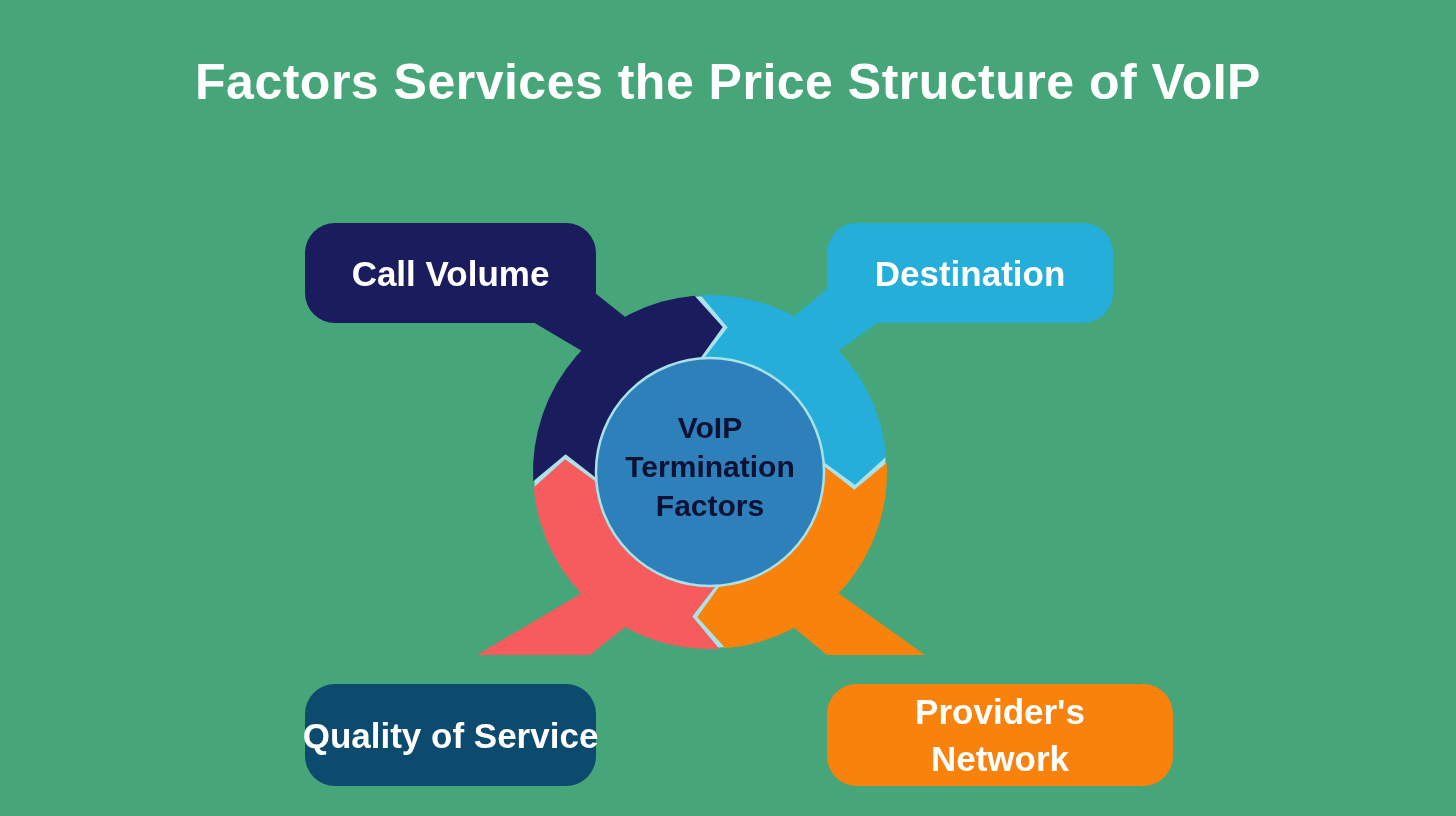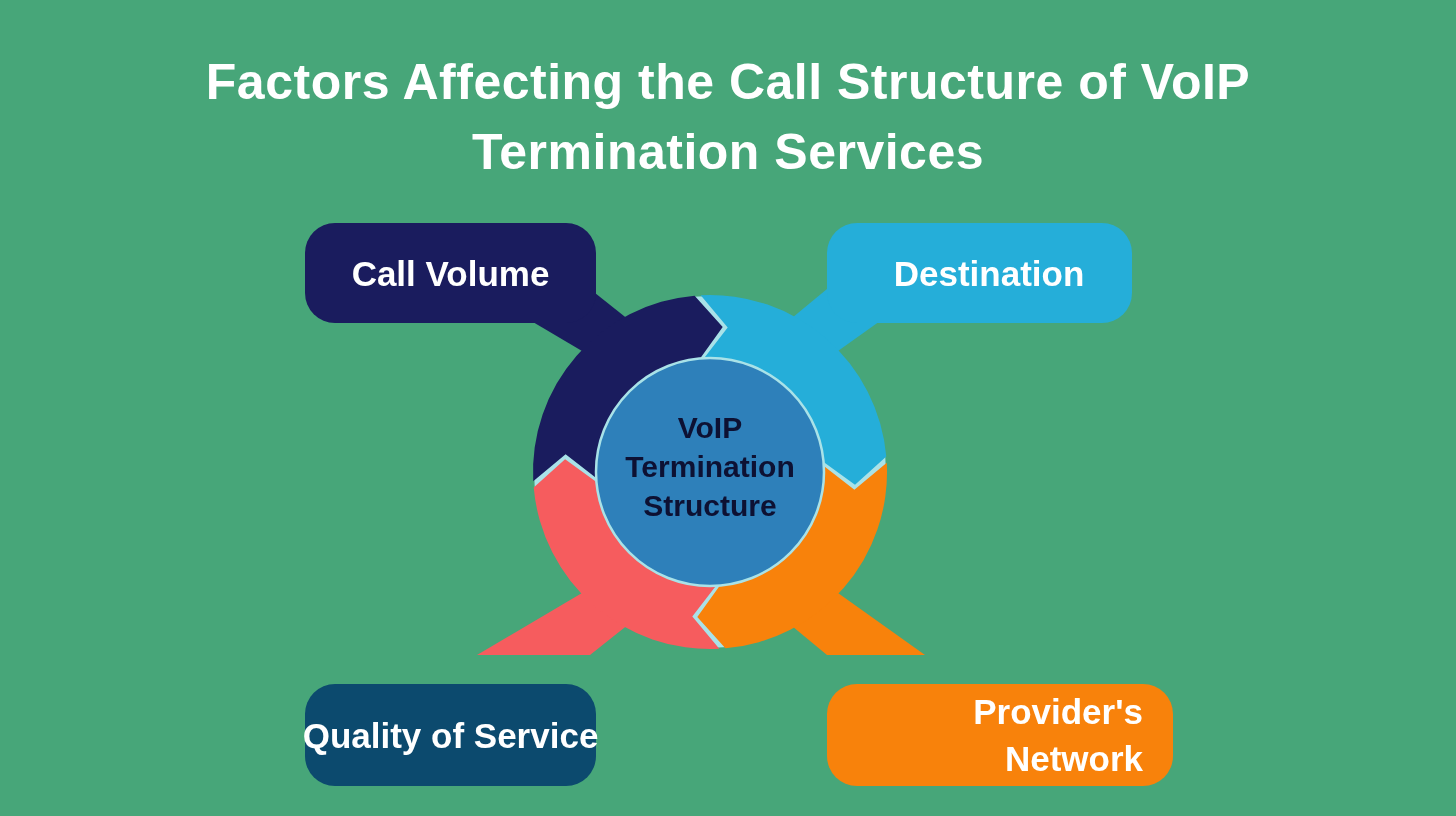--- a/index.html
+++ b/index.html
@@ -35,64 +35,63 @@
     align-items: center;
     justify-content: center;
     text-align: center;
     color: var(--label-text, #ffffff);
     font-size: 35px;
     font-weight: 700;
     line-height: 47px;
     white-space: nowrap;
     margin-top: 31px;
   }
-  .factor-card.wrap { white-space: normal; padding: 0 30px; text-align: right; }
+  .factor-card.wrap { white-space: normal; padding: 0 30px; }
   .card-top-left      { left: 305px; top: 192px; width: 291px; height: 100px; }
-  .card-top-right     { left: 827px; top: 192px; width: 286px; height: 100px; padding-left: 19px; }
+  .card-top-right     { left: 827px; top: 192px; width: 286px; height: 100px; }
   .card-bottom-left   { left: 305px; top: 653px; width: 291px; height: 102px; }
   .card-bottom-right  { left: 827px; top: 653px; width: 286px; height: 102px; }
   .center-label {
     position: absolute;
     left: 595px; top: 408px;
     width: 230px; height: 124px;
     text-align: center;
     color: var(--center-text, #0d1133);
     font-size: 30px;
     line-height: 39px;
     font-weight: 700;
   }
 </style>
 </head>
 <body>
 
 <div class="page">
 
   <h1 class="title">
-    <span>Factors Affecting the Call Structure of VoIP</span>
-    <span>Termination Services</span>
+    <span>Factors Services the Price Structure of VoIP</span>
   </h1>
 
   <svg class="diagram-svg" width="1456" height="816" viewBox="0 0 1456 816">
 
     <circle cx="710" cy="472" r="176" fill="#a9e2e8"></circle>
 
     <polygon points="477,289 590,289 668,351 582,351" fill="#1a1c5e"></polygon>
     <polygon points="827,289 925,289 838,351 752,351" fill="#25aed9"></polygon>
     <polygon points="477,655 590,655 668,593 582,593" fill="#f65c5e"></polygon>
     <polygon points="827,655 925,655 838,593 752,593" fill="#f8820b"></polygon>
 
     <path d="M533.2,481.3 A177,177 0 0 1 694.6,295.7 L722.7,327.1 L700.1,358.4 A114,114 0 0 0 596.2,478 L565.6,454.3 Z" fill="#1a1c5e"></path>
     <path d="M700.7,295.2 A177,177 0 0 1 886.3,456.6 L855,484.7 L823.6,462.1 A114,114 0 0 0 704,358.2 L727.7,327.6 Z" fill="#25aed9"></path>
     <path d="M886.8,462.7 A177,177 0 0 1 725.4,648.3 L697.3,617 L719.9,585.6 A114,114 0 0 0 823.8,466 L854.4,489.7 Z" fill="#f8820b"></path>
     <path d="M719.3,648.8 A177,177 0 0 1 533.7,487.4 L565.1,459.3 L596.4,481.9 A114,114 0 0 0 716,585.8 L692.3,616.4 Z" fill="#f65c5e"></path>
 
     <circle cx="710" cy="472" r="114" stroke-width="2.5" fill="#2e80ba" stroke="#a9e2e8"></circle>
   </svg>
 
-  <div class="center-label">VoIP Termination Structure</div>
+  <div class="center-label">VoIP Termination Factors</div>
 
   <div class="factor-card card-top-left" style="background-color: rgb(26, 28, 94);">
     <span>Call Volume</span>
   </div>
 
   <div class="factor-card card-top-right" style="background-color: rgb(37, 174, 217);">
     <span>Destination</span>
   </div>
 
   <div class="factor-card card-bottom-left" style="background-color: #0c4a6e;">

